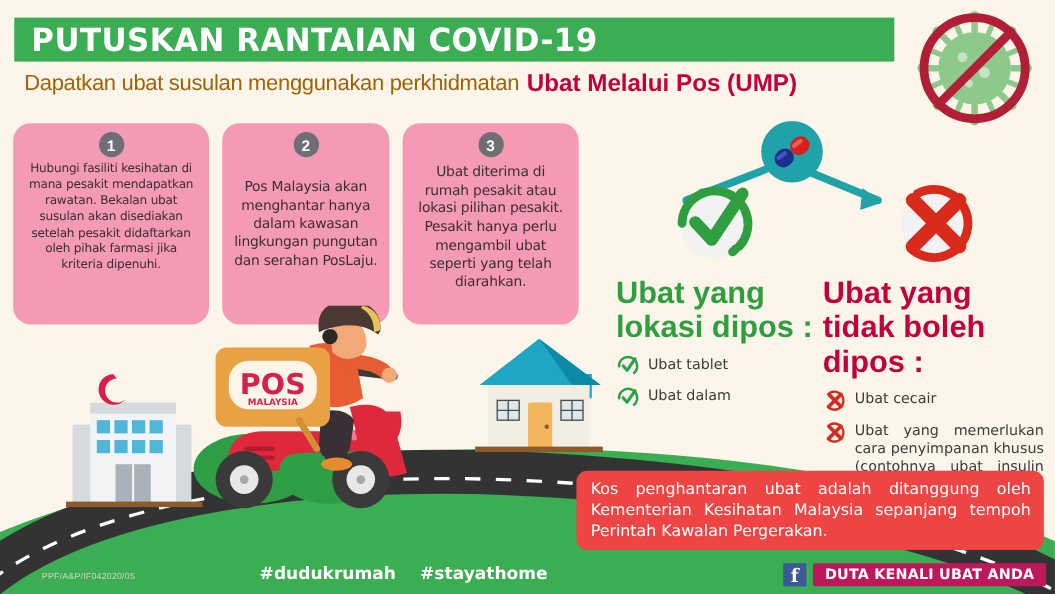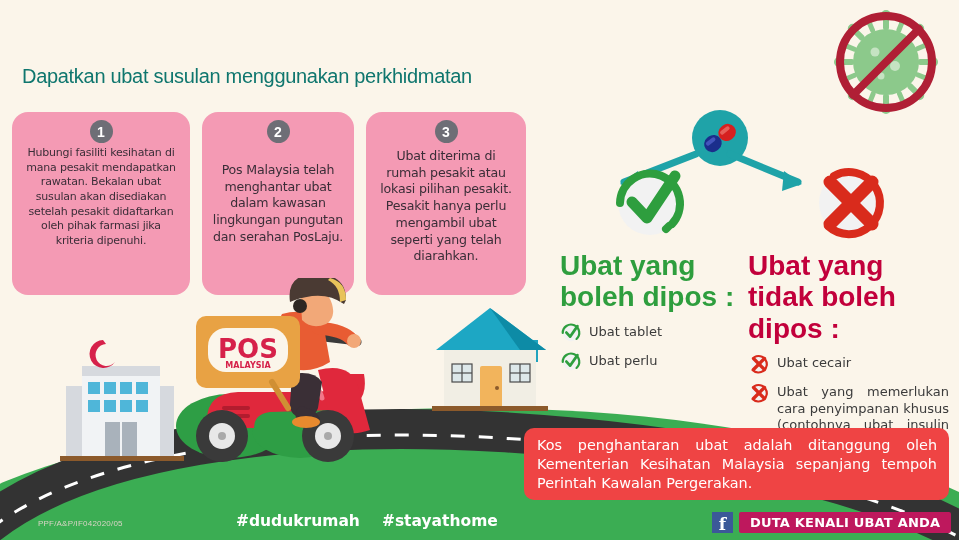--- a/index.html
+++ b/index.html
@@ -31,21 +31,21 @@
     font-family: "DejaVu Sans", sans-serif;
     transform: scaleX(0.97);
     transform-origin: left center;
   }
   .subtitle {
     position: absolute; left: 22px; top: 60px;
     width: 790px; height: 32px;
     display: flex; align-items: center; white-space: nowrap;
   }
   .subtitle .sub-normal {
-    color: #0f766e; font-size: 20px; letter-spacing: -0.3px;
+    color: #a16207; font-size: 20px; letter-spacing: -0.3px;
   }
   .subtitle .sub-strong {
     color: #C2003B; font-size: 22px; font-weight: bold; margin-left: 7px;
   }
 
   
   .virus-badge {
     position: absolute; right: 12px; top: 6px;
     width: 122px; height: 112px;
   }
@@ -157,23 +157,27 @@
     display: flex; align-items: center; padding: 0 11px;
     color: #ffffff; font-size: 13px; font-weight: bold;
     letter-spacing: 0.2px; font-family: "DejaVu Sans", sans-serif;
   }
 </style>
 </head>
 <body>
 
 <div id="poster">
 
+  <div class="title-bar">
+    <div class="title-text">PUTUSKAN RANTAIAN COVID-19</div>
+  </div>
 
   <div class="subtitle">
     <span class="sub-normal">Dapatkan ubat susulan menggunakan perkhidmatan</span>
+    <span class="sub-strong">Ubat Melalui Pos (UMP)</span>
   </div>
 
   <div class="virus-badge">
     <svg viewBox="0 0 122 112" width="122" height="112">
       <g transform="translate(61,56)">
         <circle cx="0" cy="0" r="33" fill="#8CC98B"></circle>
         <circle cx="-11" cy="-10" r="4.5" fill="#C5E3C2"></circle>
         <circle cx="9" cy="4" r="5" fill="#C5E3C2"></circle>
         <circle cx="-5" cy="14" r="3.5" fill="#C5E3C2"></circle>
         <circle cx="13" cy="-13" r="3" fill="#C5E3C2"></circle>
@@ -249,21 +253,21 @@
     </svg>
   </div>
 
   <div class="step-card c1">
     <div class="step-num">1</div>
     <div class="step-body">Hubungi fasiliti kesihatan di mana pesakit mendapatkan rawatan. Bekalan ubat susulan akan disediakan setelah pesakit didaftarkan oleh pihak farmasi jika kriteria dipenuhi.</div>
   </div>
 
   <div class="step-card c2">
     <div class="step-num">2</div>
-    <div class="step-body">Pos Malaysia telah menghantar ubat dalam kawasan lingkungan pungutan dan serahan PosLaju.</div>
+    <div class="step-body">Pos Malaysia akan menghantar hanya dalam kawasan lingkungan pungutan dan serahan PosLaju.</div>
   </div>
 
   <div class="step-card c3">
     <div class="step-num">3</div>
     <div class="step-body">Ubat diterima di rumah pesakit atau lokasi pilihan pesakit. Pesakit hanya perlu mengambil ubat seperti yang telah diarahkan.</div>
   </div>
 
   <div class="pill-circle">
     <svg viewBox="0 0 44 44" width="44" height="44">
       <g transform="rotate(-38 22 22)">
@@ -288,38 +292,38 @@
     <div class="mark-wrap">
       <svg viewBox="0 0 86 86" width="86" height="86">
         <circle cx="43" cy="43" r="32" fill="#F2F2F2"></circle>
         <path d="M13 43a30 30 0 1 1 52 21" fill="none" stroke="#2E9E3E" stroke-width="8" stroke-linecap="round"></path>
         <path d="M62 66a30 30 0 0 1-3 3" fill="none" stroke="#2E9E3E" stroke-width="8" stroke-linecap="round"></path>
         <path d="M25 42 L40 58 L68 16" fill="none" stroke="#2E9E3E" stroke-width="11" stroke-linecap="round" stroke-linejoin="round"></path>
       </svg>
     </div>
     <div class="head-title">
       <div>Ubat yang</div>
-      <div>boleh dipos :</div>
+      <div>lokasi dipos :</div>
     </div>
     <div class="list">
       <div class="list-row">
         <svg class="glyph" viewBox="0 0 24 24">
           <circle cx="12" cy="12" r="9" fill="#F2F2F2"></circle>
           <path d="M3 12a9 9 0 1 1 15 6.5" fill="none" stroke="#2E9E3E" stroke-width="2.4" stroke-linecap="round"></path>
           <path d="M7 11.5 L11 16 L19 4.5" fill="none" stroke="#2E9E3E" stroke-width="3" stroke-linecap="round" stroke-linejoin="round"></path>
         </svg>
         <div class="txt">Ubat tablet</div>
       </div>
       <div class="list-row">
         <svg class="glyph" viewBox="0 0 24 24">
           <circle cx="12" cy="12" r="9" fill="#F2F2F2"></circle>
           <path d="M3 12a9 9 0 1 1 15 6.5" fill="none" stroke="#2E9E3E" stroke-width="2.4" stroke-linecap="round"></path>
           <path d="M7 11.5 L11 16 L19 4.5" fill="none" stroke="#2E9E3E" stroke-width="3" stroke-linecap="round" stroke-linejoin="round"></path>
         </svg>
-        <div class="txt">Ubat perlu</div>
+        <div class="txt">Ubat dalam</div>
       </div>
     </div>
   </div>
 
   <div class="no-block">
     <div class="mark-wrap">
       <svg viewBox="0 0 86 86" width="86" height="86">
         <circle cx="43" cy="43" r="32" fill="#F2F2F2"></circle>
         <path d="M26 16a31 31 0 1 1-6 50" fill="none" stroke="#D92B1C" stroke-width="8" stroke-linecap="round"></path>
         <line x1="22" y1="22" x2="64" y2="64" stroke="#D92B1C" stroke-width="13" stroke-linecap="round"></line>

